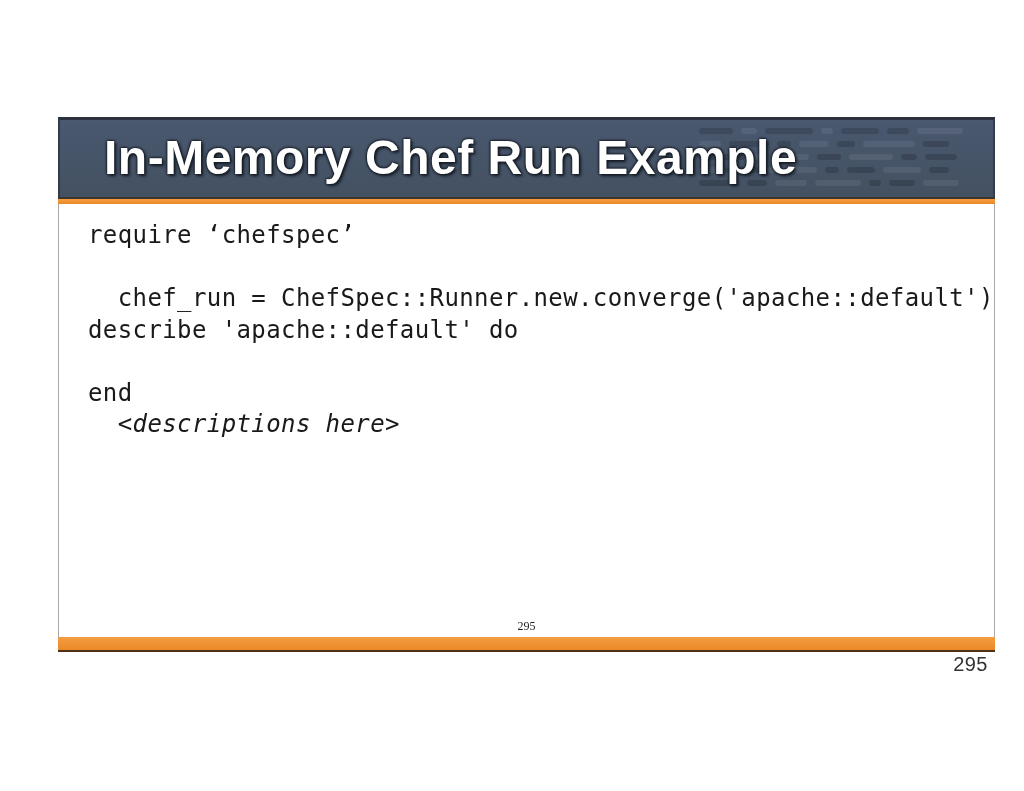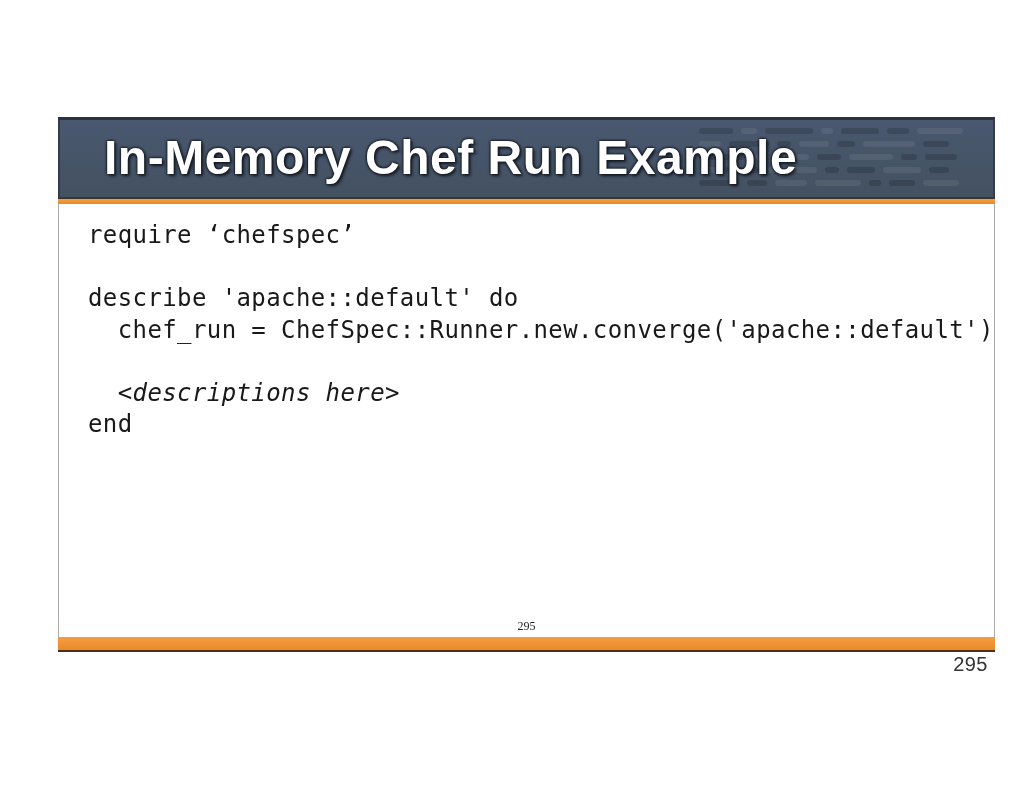--- a/index.html
+++ b/index.html
@@ -168,25 +168,25 @@
               <span class="texture-dash light" style="width: 36px;"></span>
             </div>
           </div>
         <h1 class="slide-title">In-Memory Chef Run Example</h1>
       </div>
       <div class="accent-line"></div>
       <div class="slide-body">
         <div class="code-block">
             <div class="code-line">require ‘chefspec’</div>
             <div class="code-line"> </div>
+            <div class="code-line">  chef_run = ChefSpec::Runner.new.converge('apache::default')</div>
             <div class="code-line">describe 'apache::default' do</div>
-            <div class="code-line">  chef_run = ChefSpec::Runner.new.converge('apache::default')</div>
             <div class="code-line"> </div>
+            <div class="code-line">end</div>
             <div class="code-line italic">  &lt;descriptions here&gt;</div>
-            <div class="code-line">end</div>
           </div>
         <div class="inner-page-number">295</div>
       </div>
       <div class="slide-footer-bar"></div>
     </div>
     <div class="page-number">295</div>
   </div>
 </div>
 
 </body></html>

